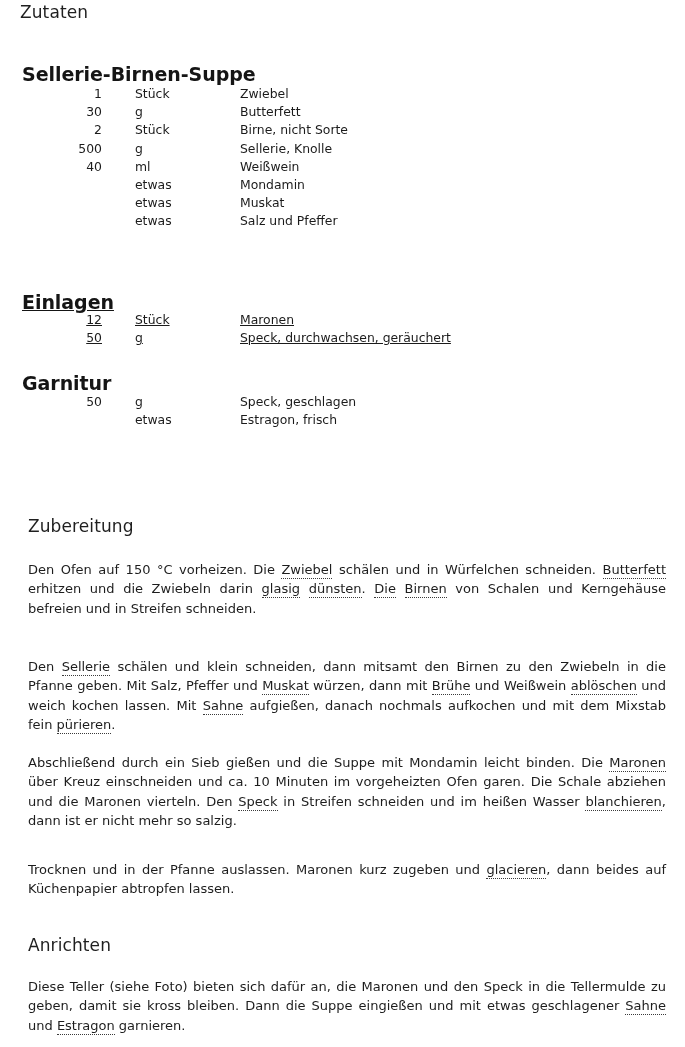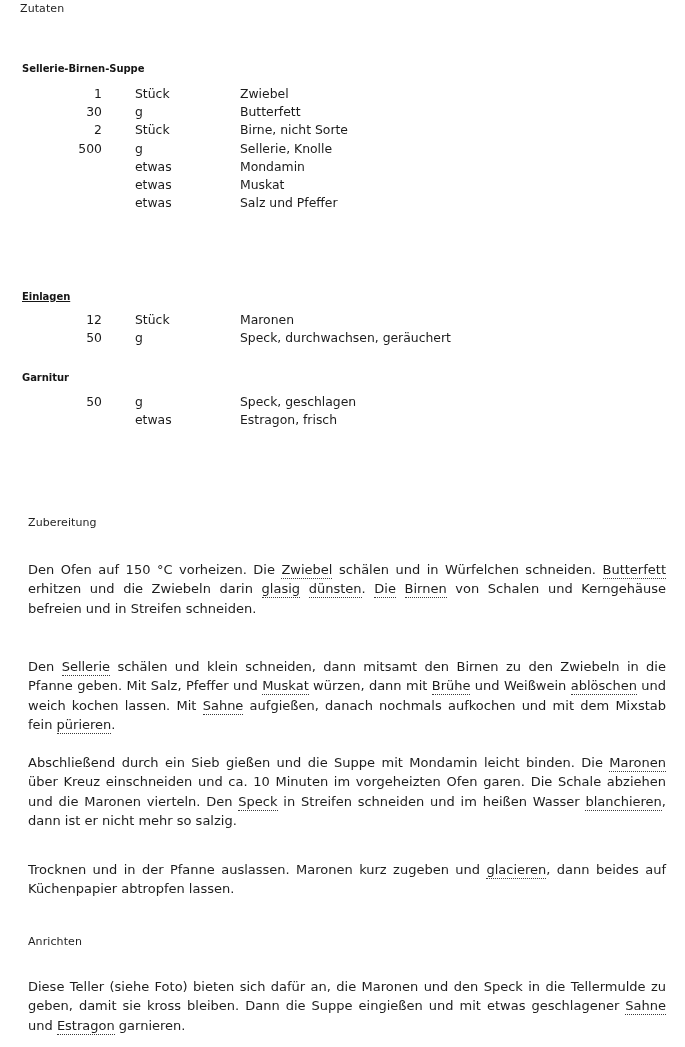--- a/index.html
+++ b/index.html
@@ -18,21 +18,21 @@
 
   .page {
     position: relative;
     width: 685px;
     height: 1047px;
   }
 
   
   .h-main {
     position: absolute;
-    font-size: 11px;
+    font-size: 17px;
     font-weight: 400;
     color: #1f1f1f;
     letter-spacing: 0.1px;
     white-space: nowrap;
   }
   .h-zutaten {
     left: 20px;
     top: 2px;
   }
   .h-zubereitung {
@@ -40,21 +40,21 @@
     top: 516px;
   }
   .h-anrichten {
     left: 28px;
     top: 935px;
   }
 
   .h-sub {
     position: absolute;
     left: 22px;
-    font-size: 10px;
+    font-size: 19px;
     font-weight: 700;
     color: #151515;
     letter-spacing: -0.05px;
     white-space: nowrap;
   }
 
   
   .ing-table {
     position: absolute;
     left: 0;
@@ -132,38 +132,43 @@
             <td class="col-qty">2</td>
             <td class="col-unit">Stück</td>
             <td class="col-name">Birne, nicht Sorte</td>
           </tr>
           <tr>
             <td class="col-qty">500</td>
             <td class="col-unit">g</td>
             <td class="col-name">Sellerie, Knolle</td>
           </tr>
           <tr>
+            <td class="col-qty">40</td>
+            <td class="col-unit">ml</td>
+            <td class="col-name">Weißwein</td>
+          </tr>
+          <tr>
             <td class="col-qty"></td>
             <td class="col-unit">etwas</td>
             <td class="col-name">Mondamin</td>
           </tr>
           <tr>
             <td class="col-qty"></td>
             <td class="col-unit">etwas</td>
             <td class="col-name">Muskat</td>
           </tr>
           <tr>
             <td class="col-qty"></td>
             <td class="col-unit">etwas</td>
             <td class="col-name">Salz und Pfeffer</td>
           </tr>
         </tbody>
       </table>
       <div class="h-sub" style="top: 291px; text-decoration: underline;">Einlagen</div>
-      <table class="ing-table" style="top: 311px;">
+      <table class="ing-table" style="top: 311px; text-decoration: underline;">
         <tbody>
           <tr>
             <td class="col-qty">12</td>
             <td class="col-unit">Stück</td>
             <td class="col-name">Maronen</td>
           </tr>
           <tr>
             <td class="col-qty">50</td>
             <td class="col-unit">g</td>
             <td class="col-name">Speck, durchwachsen, geräuchert</td>

